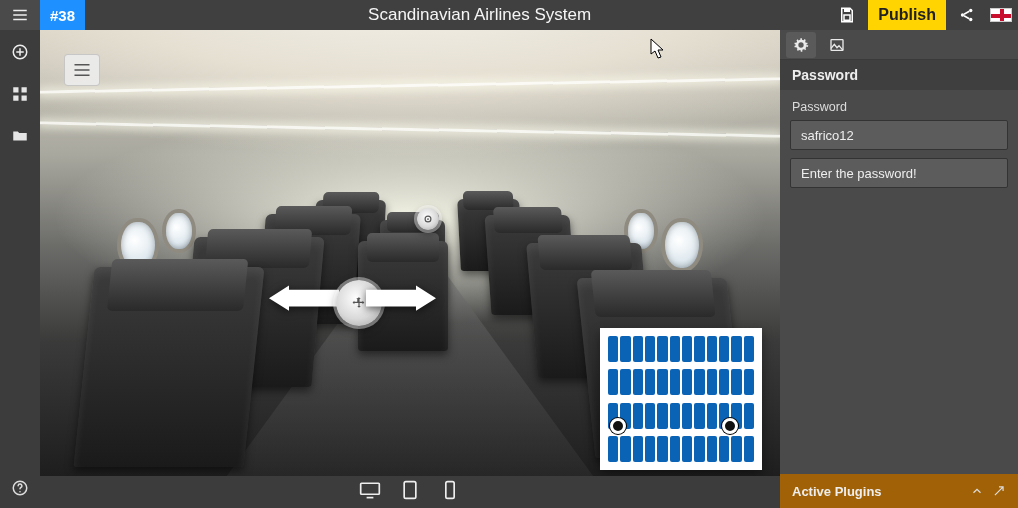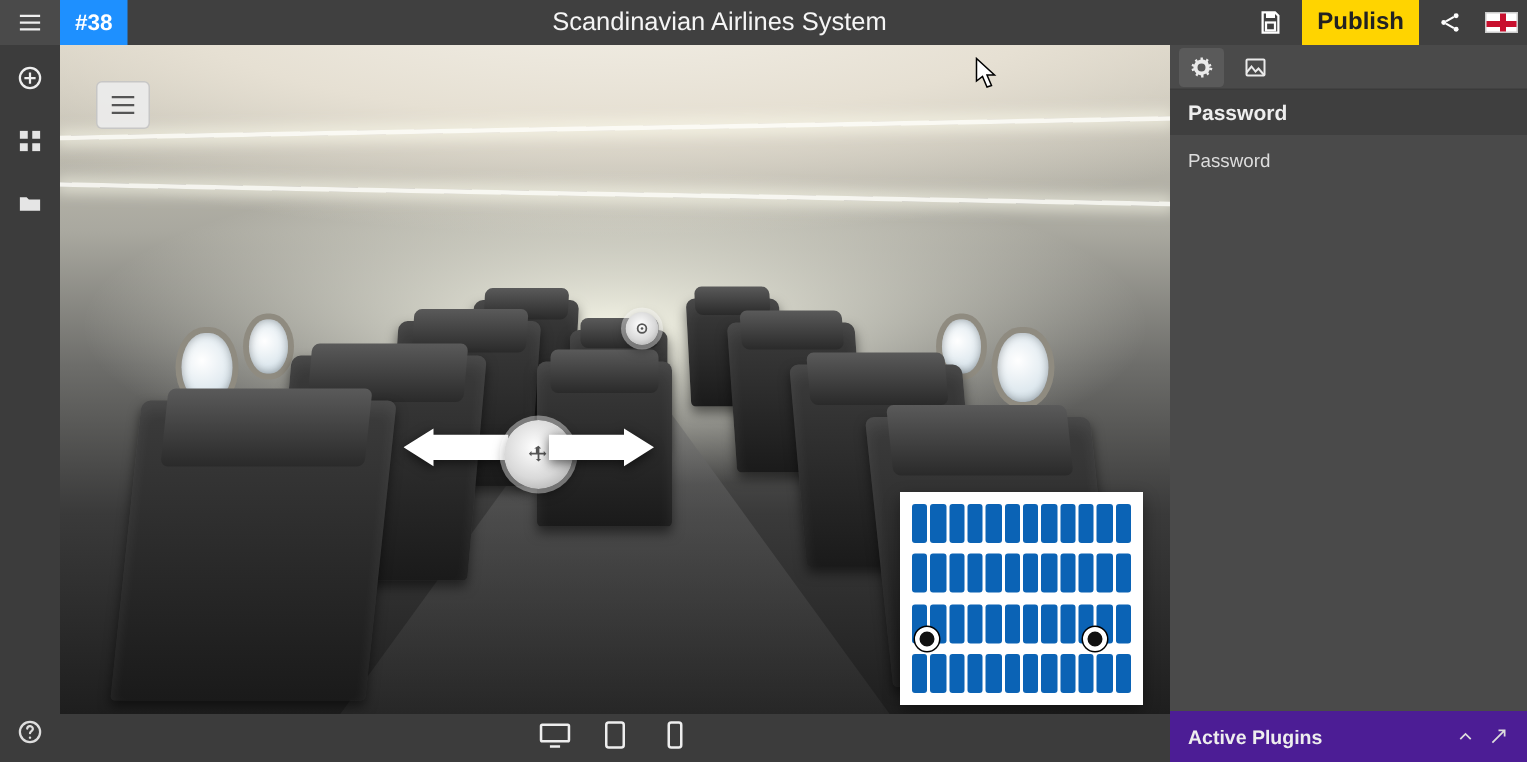--- a/index.html
+++ b/index.html
@@ -106,21 +106,21 @@
   .right-panel { width:238px; background:#4a4a4a; color:#e8e8e8; display:flex; flex-direction:column; font-size:13px; }
   .panel-tabs { height:30px; background:#4a4a4a; display:flex; align-items:center; padding-left:6px; gap:6px; border-bottom:1px solid #3a3a3a;}
   .panel-tabs .pt { width:30px; height:26px; display:flex; align-items:center; justify-content:center; border-radius:3px;}
   .panel-tabs .pt.active { background:#5a5a5a;}
   .panel-tabs svg { width:16px; height:16px; fill:#eaeaea;}
   .section-title { background:#3f3f3f; font-weight:600; color:#f2ae3a; padding:7px 12px; font-size:14px; color:#e8a54a;}
   .section-title.main-t { color:#eee;}
   .field-label { padding:10px 12px 6px; color:#ddd; font-size:12.5px;}
   .text-input { margin:0 10px 8px; height:30px; background:#5c5c5c; border:1px solid #333; border-radius:2px; color:#eee; padding:0 10px; display:flex; align-items:center; font-size:13px;}
   .right-panel .flexgrow { flex:1; }
-  .plugins-bar { height:34px; background:#4c1d95; display:flex; align-items:center; padding:0 12px; font-weight:600; color:#eee; gap:8px;}
+  .plugins-bar { height:34px; background:#a16207; display:flex; align-items:center; padding:0 12px; font-weight:600; color:#eee; gap:8px;}
   .plugins-bar .grow { flex:1;}
   .plugins-bar svg { width:14px; height:14px; fill:#ddd;}
 
   .cursor { position:absolute; width:16px; height:22px; pointer-events:none; z-index:50;}
 </style>
 </head>
 <body>
 
 <div class="topbar">
   <div class="left-nav">
@@ -362,21 +362,27 @@
         <svg viewBox="0 0 24 24">
             <rect x="3" y="4" width="18" height="16" rx="1" fill="none" stroke="#eaeaea" stroke-width="2"></rect>
             <path d="M3 17l5-6 4 5 3-3 6 7" fill="none" stroke="#eaeaea" stroke-width="2"></path>
           </svg>
       </div>
     </div>
 
     <div class="section-title main-t">Password</div>
 
     <div class="field-label">Password</div>
-
+    <div class="text-input">
+      <span>safrico12</span>
+    </div>
+
+    <div class="text-input">
+      <span>Enter the password!</span>
+    </div>
 
     <div class="flexgrow"></div>
 
     <div class="plugins-bar">
       <span>Active Plugins</span>
       <span class="grow"></span>
       <svg viewBox="0 0 24 24">
           <path d="M6 15l6-6 6 6" fill="none" stroke="#ddd" stroke-width="2"></path>
         </svg>
       <svg viewBox="0 0 24 24">

